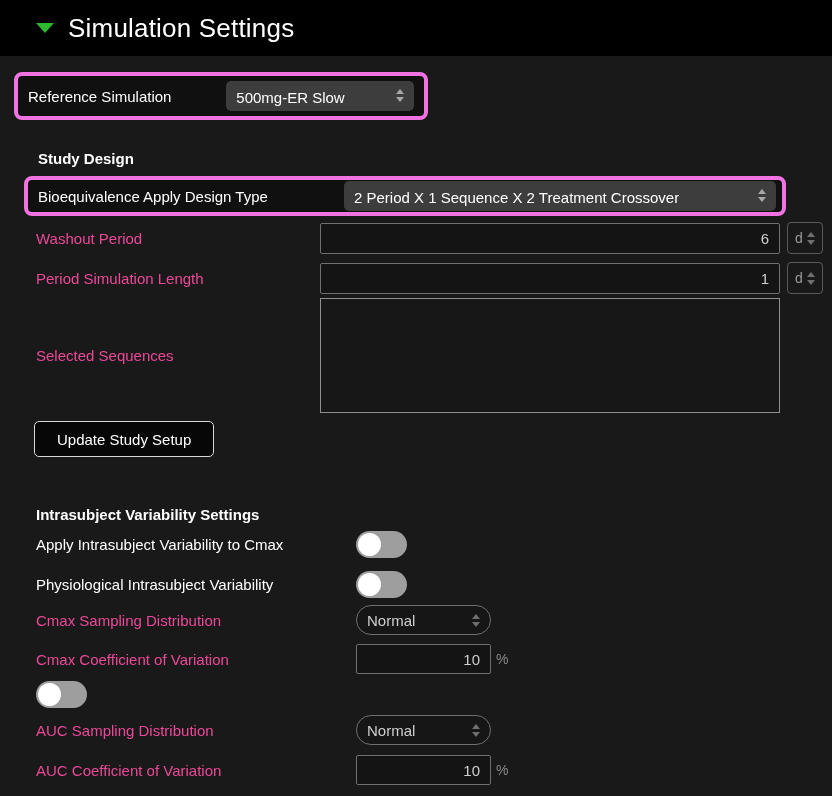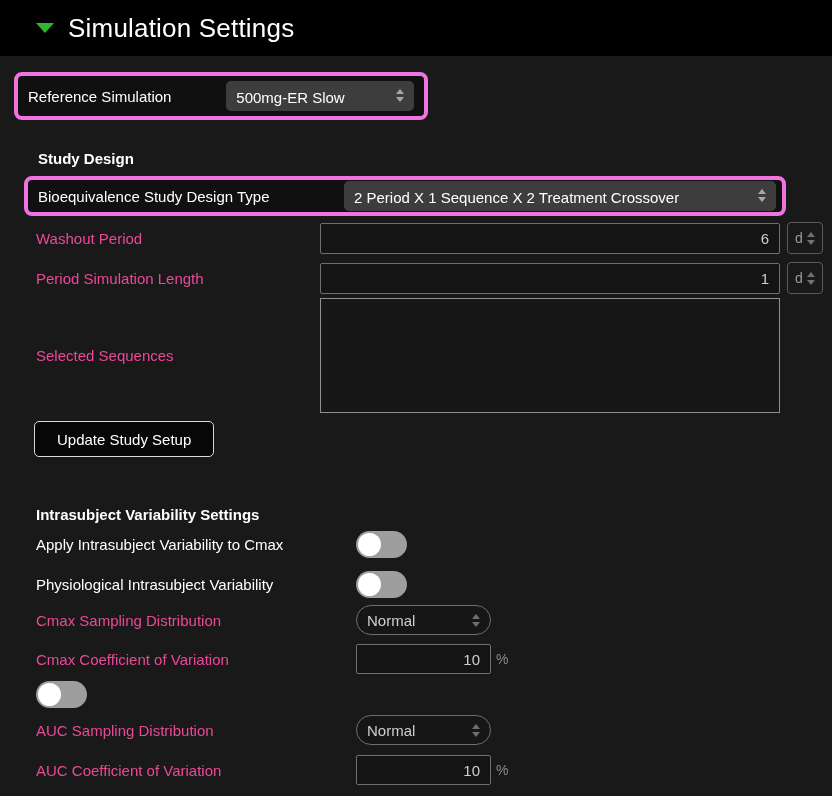--- a/index.html
+++ b/index.html
@@ -97,21 +97,21 @@
           <span class="tri-up"></span>
           <span class="tri-down"></span>
         </span>
     </div>
   </div>
 
   
   <div class="heading study-heading">Study Design</div>
 
   <div class="hl-box bio-box">
-    <div class="label">Bioequivalence Study Design Type</div>
+    <div class="label">Bioequivalence Apply Design Type</div>
     <div class="select-filled">
       <span class="sel-text">2 Period X 1 Sequence X 2 Treatment Crossover</span>
       <span class="spinner">
           <span class="tri-up"></span>
           <span class="tri-down"></span>
         </span>
     </div>
   </div>
 
   <div class="form-row mt6">

